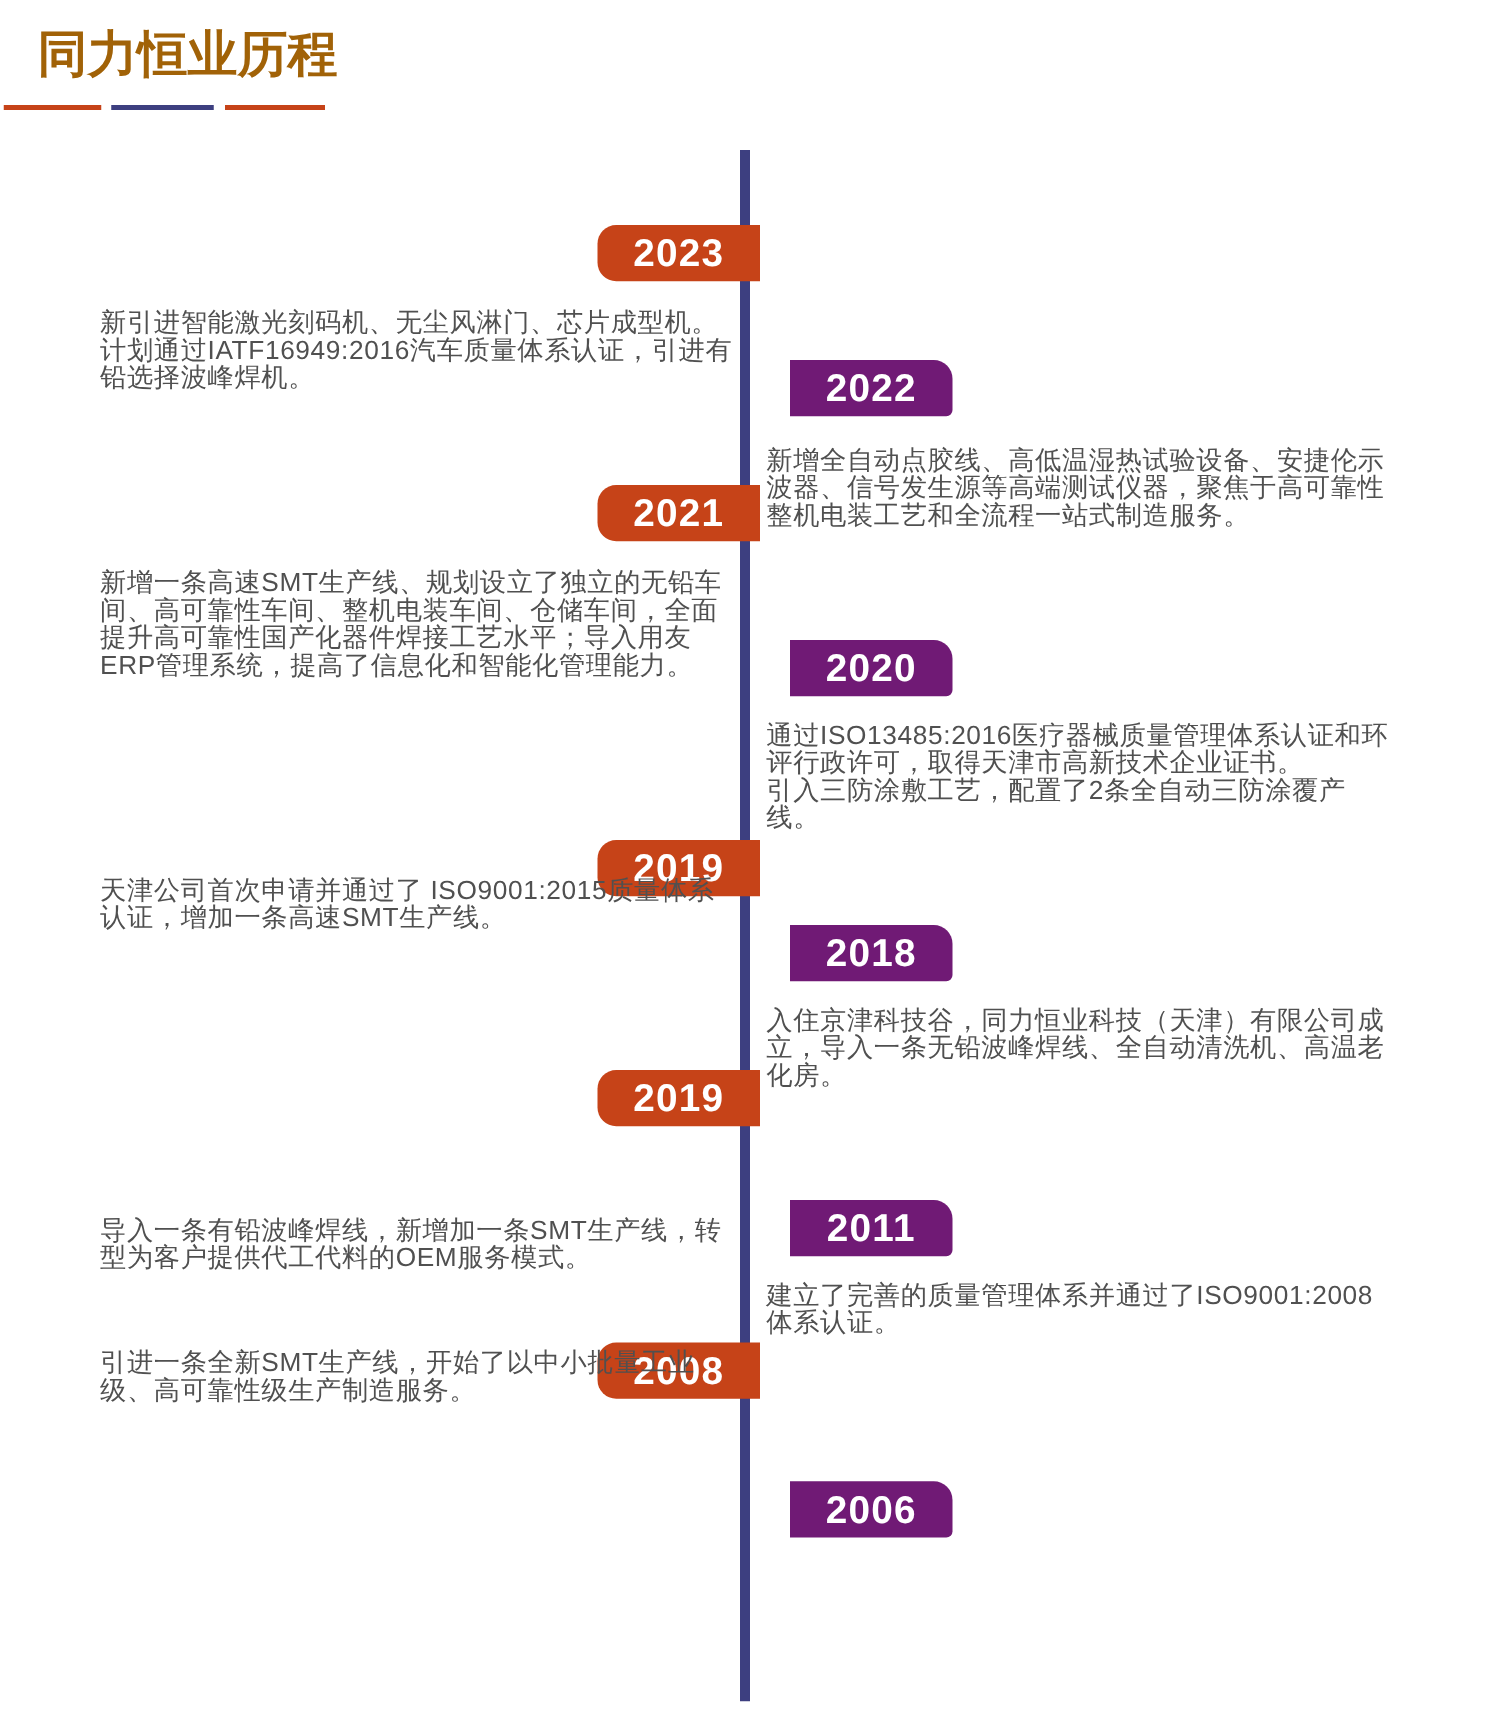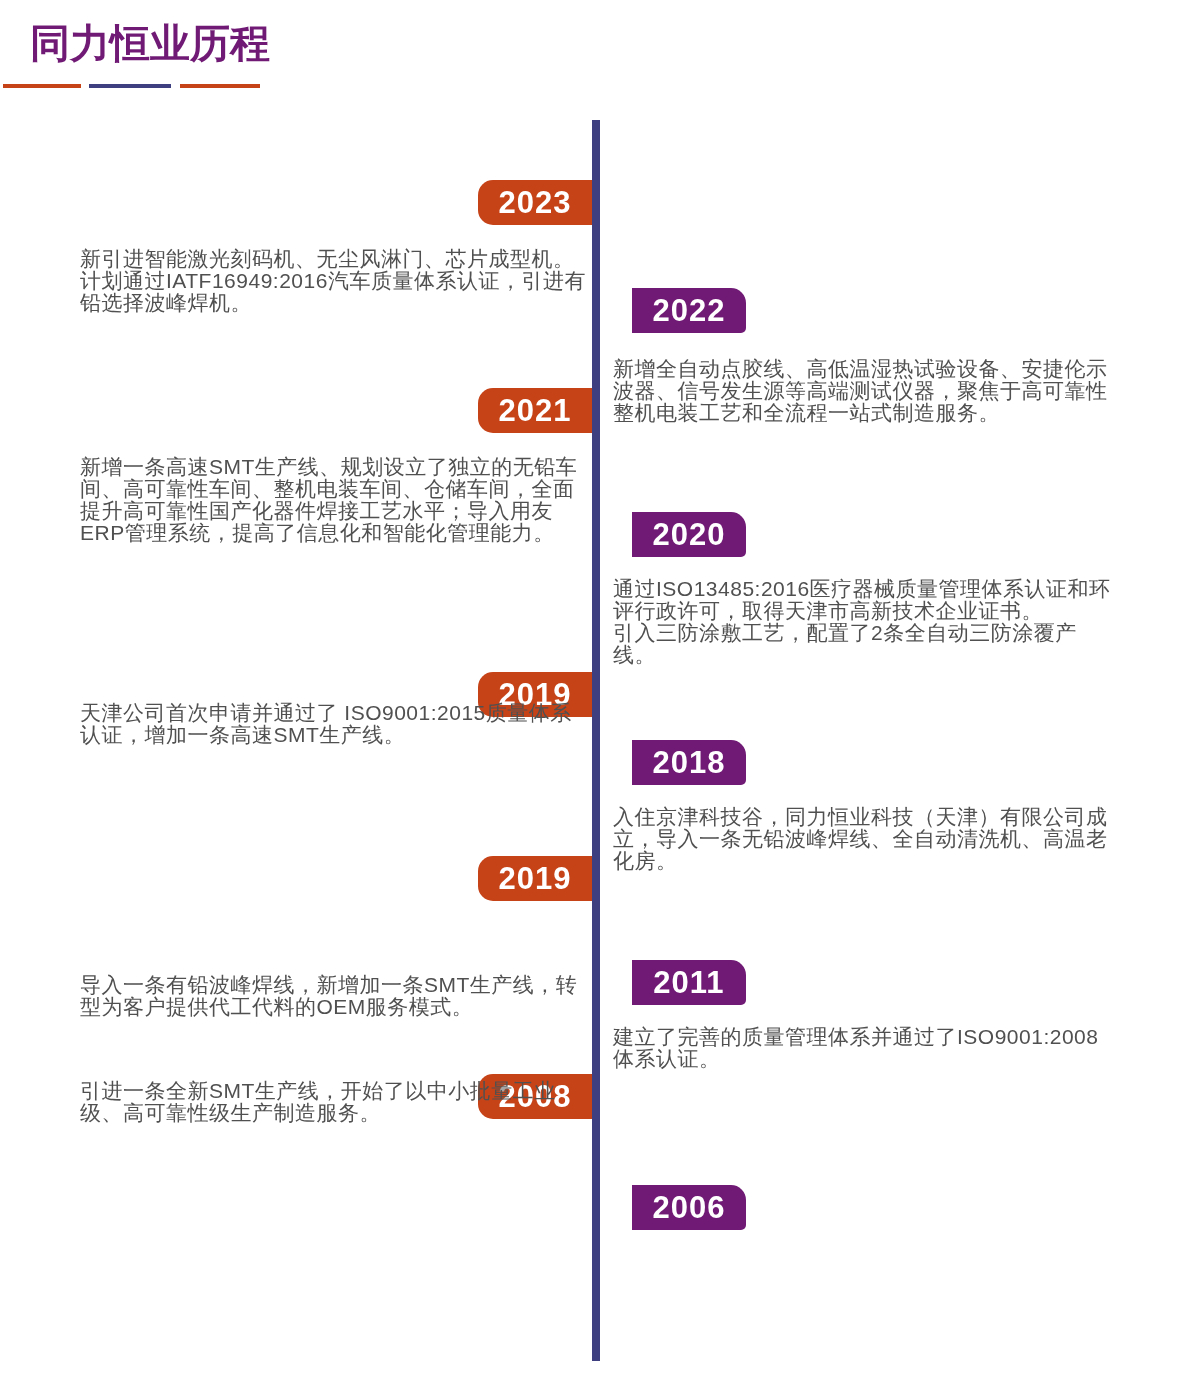--- a/index.html
+++ b/index.html
@@ -2,34 +2,34 @@
 <html><head>
 <meta charset="utf-8">
 <style>
   html,body { margin:0; padding:0; background:#ffffff; }
   .page {
     position:relative; width:1200px; height:1380px; background:#ffffff;
     font-family:"Liberation Sans","DejaVu Sans",sans-serif; overflow:hidden;
   }
   .page-title {
     position:absolute; left:30px; top:16px; margin:0;
-    font-size:40px; font-weight:bold; color:#701a75;
+    font-size:40px; font-weight:bold; color:#a16207;
   }
   .dash { position:absolute; top:84px; height:4px; }
   .dash-1 { left:3px;   width:78px; background:#C64318; }
   .dash-2 { left:89px;  width:82px; background:#3D3F80; }
   .dash-3 { left:180px; width:80px; background:#C64318; }
 
   .axis {
     position:absolute; left:592px; top:120px; width:8px; height:1241px;
     background:#3D3F80;
   }
 
   .badge {
-    position:absolute; width:114px; height:45px;
+    position:absolute; width:130px; height:45px;
     display:flex; align-items:center; justify-content:center;
     color:#ffffff; font-size:31px; font-weight:bold; letter-spacing:1px;
   }
   .badge.side-left  { left:478px; background:#C64318; border-radius:15px 0 0 15px; }
   .badge.side-right { left:632px; background:#701a75; border-radius:0 15px 5px 0; }
 
   .desc {
     position:absolute; font-size:21px; line-height:22px; color:#505050;
     white-space:pre-line; letter-spacing:0.5px;
   }

